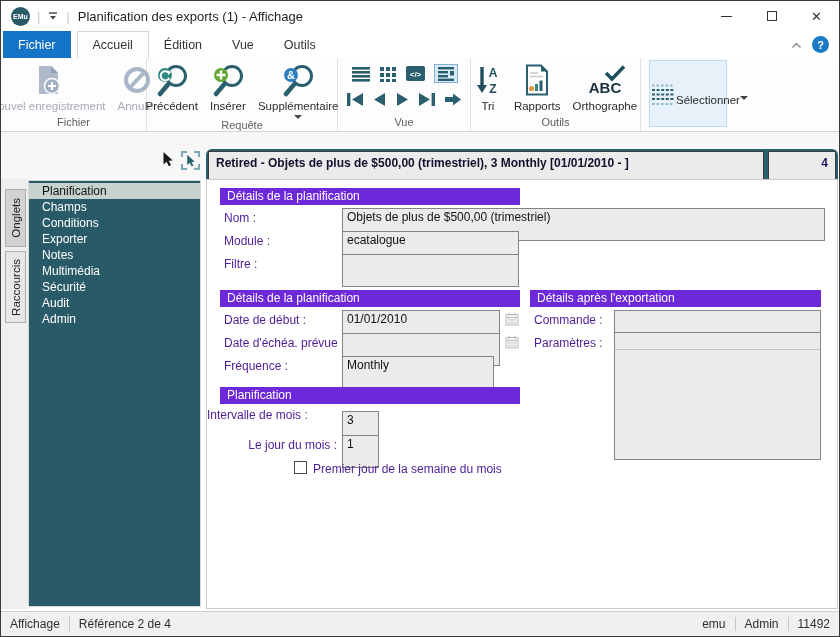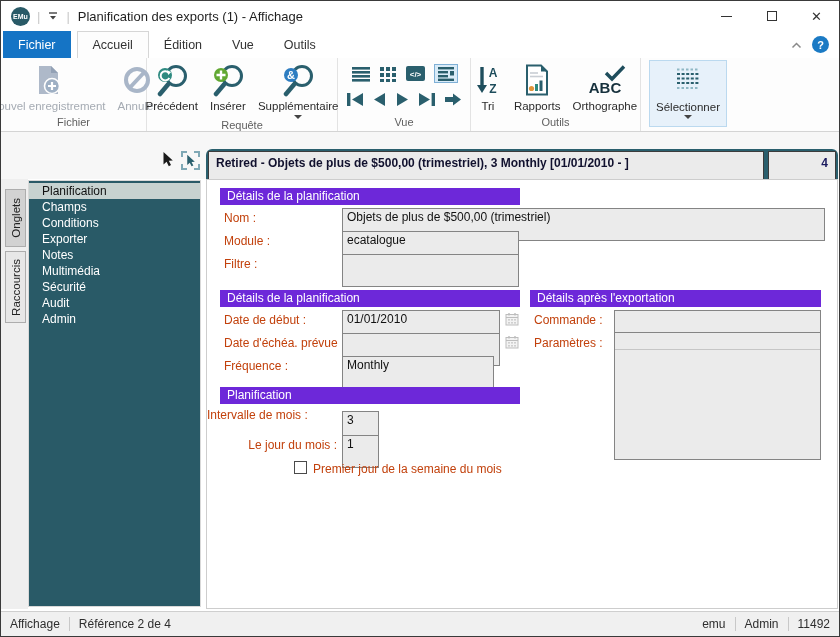--- a/index.html
+++ b/index.html
@@ -43,21 +43,21 @@
   .caret-down { width:0; height:0; border-left:4px solid transparent; border-right:4px solid transparent; border-top:4px solid #444; margin-top:2px; }
 
   
   .vue-rows { flex:1; display:flex; flex-direction:column; align-items:center; padding-top:6px; gap:9px; }
   .vrow { display:flex; gap:8px; align-items:center; }
   .vbtn { display:flex; align-items:center; justify-content:center; }
   .detail-sel { background:#D9EBF8; border:1px solid #7FB0D6; padding:1px 2px; }
 
   
   .select-wrap { display:flex; padding:2px 0 0 8px; }
-  .select-btn { width:78px; height:67px; background:#E7F1FA; border:1px solid #BBD9EF; display:flex; flex-direction:column; align-items:center; padding-top:6px; }
+  .select-btn { width:78px; height:67px; background:#E7F1FA; border:1px solid #BBD9EF; display:flex; flex-direction:row; align-items:center; padding-top:6px; }
   .select-btn .blabel { font-size:11.5px; color:#2b2b2b; margin-top:7px; }
 
   
   .toolstrip { position:absolute; left:0; top:131px; width:100%; height:47px; background:#f7f7f7; }
   .cursor-tools { position:absolute; left:160px; top:19px; display:flex; gap:7px; align-items:center; }
   .sel-mode { width:19px; height:19px; border:2px dashed #7FA8B5; display:flex; align-items:center; justify-content:center; }
   .record-bar { position:absolute; left:205px; top:17px; right:1px; height:40px; background:#2A5F6D; display:flex; gap:4px; padding:2px 2px;border-radius:6px; }
   .rec-box { background:#EBEBEB; border:1px solid #3c3c3c; font-weight:bold; font-size:12px; color:#11112e; line-height:22px; padding:0 7px; white-space:nowrap; overflow:hidden; }
   .rec-title { flex:1; }
   .rec-count { width:68px; text-align:right; color:#1a1a5e; }
@@ -69,21 +69,21 @@
   .vtab span { writing-mode:vertical-rl; transform:rotate(180deg); white-space:nowrap; }
   .vtab-onglets { top:10px; height:58px; background:#D2D2D2; }
   .vtab-raccourcis { top:72px; height:72px; background:#E7E7E7; }
 
   .sidebar { position:absolute; left:27px; top:1px; width:173px; height:427px; background:#295A67; border:1px solid #d9d9d9; padding-top:2px; }
   .sb-item { height:16px; line-height:16px; padding-left:13px; color:#fff; font-size:12px; white-space:nowrap; }
   .sb-item.selected { background:#C7D2D0; color:#111; }
 
   .main-panel { position:absolute; left:205px; right:1px; top:0; height:430px; background:#fff; border:1px solid #CDCDCD; }
   .sec-header { position:absolute; height:17px; background:#6d28d9; color:#fff; font-size:12px; line-height:17px; padding-left:7px; }
-  .flabel { position:absolute; font-size:12px; color:#c2410c; white-space:nowrap; }
+  .flabel { position:absolute; font-size:12px; color:#4c1d95; white-space:nowrap; }
   .ffield { position:absolute; height:33px; background:#EBEBEB; border:1px solid #848484; font-size:12px; line-height:16px; padding:0 4px; color:#111; white-space:nowrap; overflow:hidden; }
   .fta { position:absolute; background:#EBEBEB; border:1px solid #848484; }
   .fta .row1 { height:17px; border-bottom:1px solid #C6C6C6; }
   .cal-btn { position:absolute; width:15px; height:15px; display:flex; align-items:center; justify-content:center; }
   .checkbox { position:absolute; width:13px; height:13px; background:#fff; border:1px solid #4a4a4a; }
 
   
   .statusbar { position:absolute; left:0; bottom:0; width:100%; height:25px; background:#F0F0F0; border-top:1px solid #CFCFCF; display:flex; align-items:center; font-size:12px; color:#2e2e2e; padding:0 9px; }
   .st-sep { width:1px; height:14px; background:#c8c8c8; margin:0 9px; }
   .st-right { margin-left:auto; display:flex; align-items:center; }

